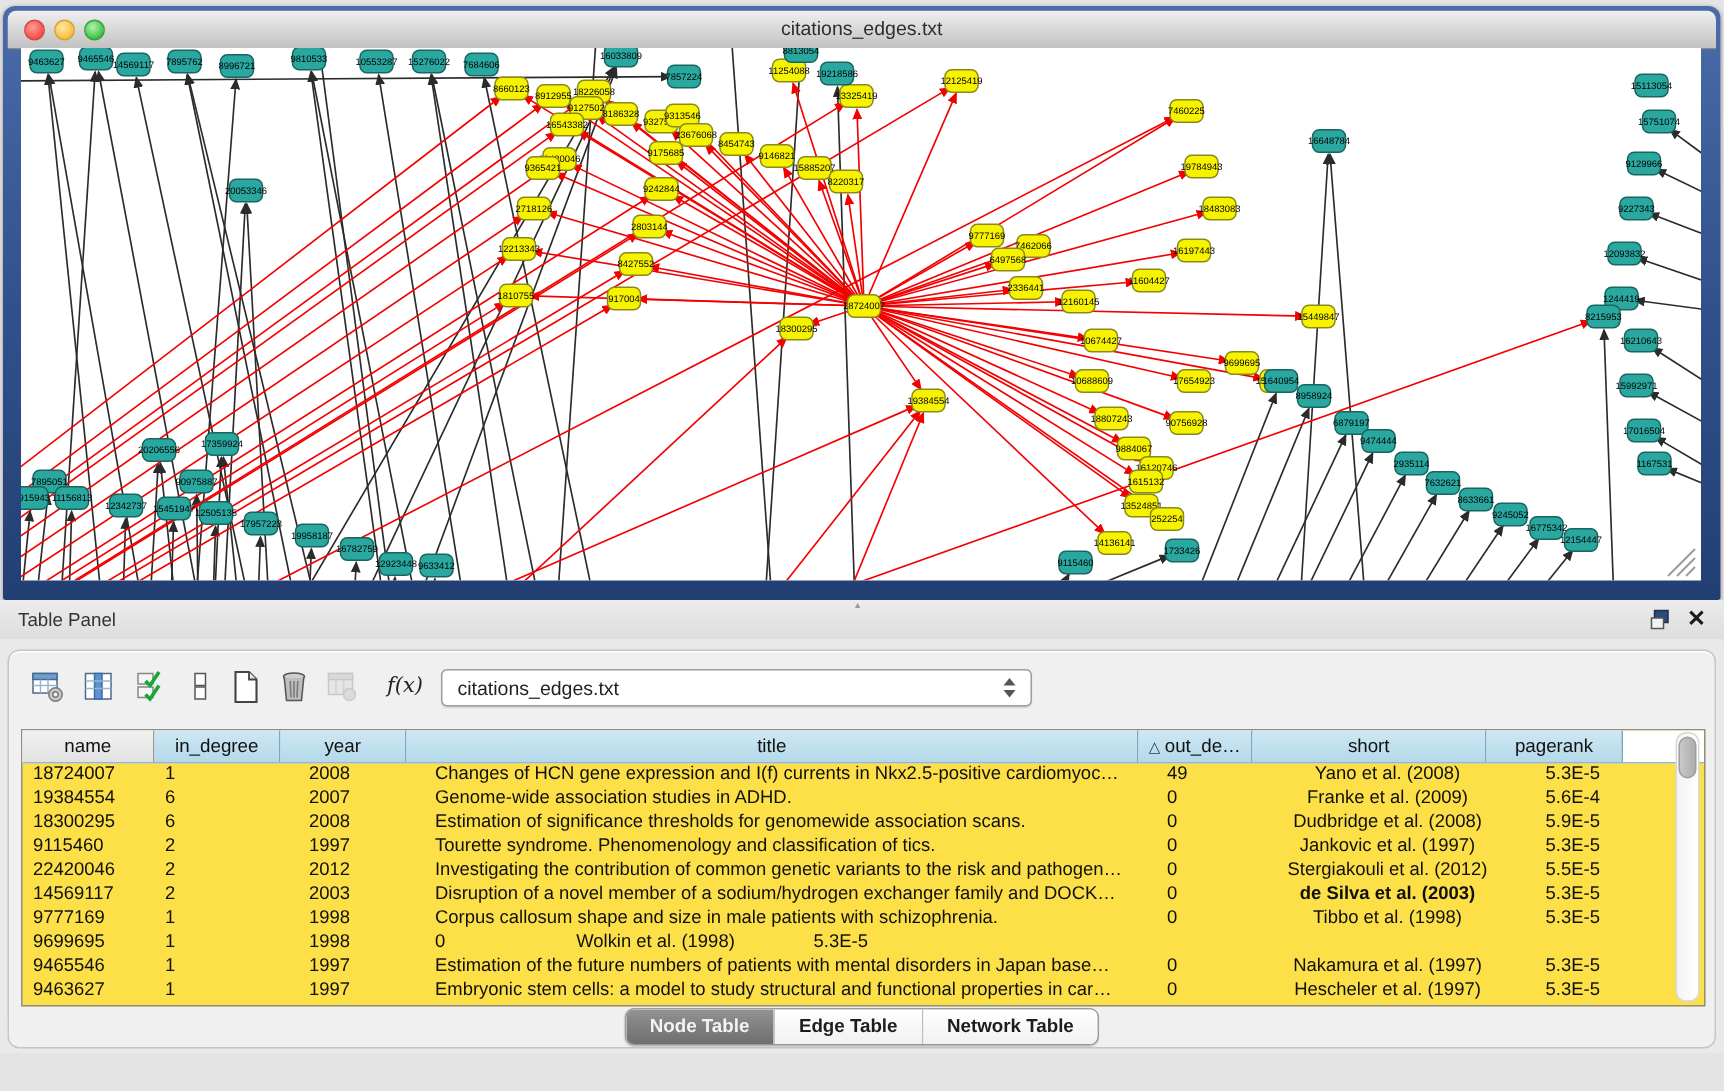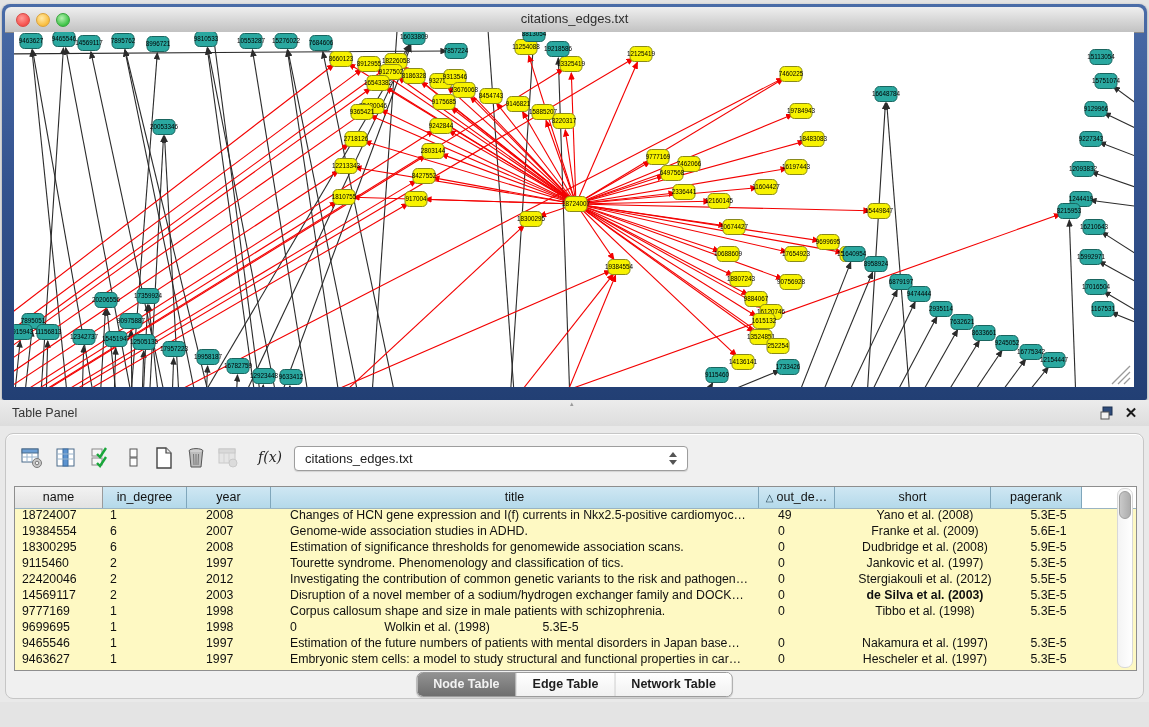--- a/index.html
+++ b/index.html
@@ -45,21 +45,21 @@
       font-size:14px;color:#222;}
   .combo{position:absolute;left:278px;top:2px;width:392px;height:23px;background:#fff;
     border:1px solid #9d9d9d;border-radius:4px;box-shadow:0 1px 1px rgba(0,0,0,.12);}
   .combo .val{position:absolute;left:10px;top:4px;font-size:13px;color:#222;}
   .combo .steppers{position:absolute;right:9px;top:4px;width:9px;height:15px;}
   .combo .steppers span{position:absolute;left:0;width:0;height:0;border-left:4px solid transparent;border-right:4px solid transparent;}
   .combo .up{top:1px;border-bottom:5px solid #555;}
   .combo .dn{bottom:1px;border-top:5px solid #555;}
 
   .dtable{position:absolute;left:8px;top:52px;width:1121px;height:183px;
-    border:1px solid #8e8e8e;background:#fef9c3;}
+    border:1px solid #8e8e8e;background:#fde047;}
   .thead{position:absolute;left:0;top:0;right:0;height:21px;background:#fff;border-bottom:1px solid #9ab4c2;display:flex;}
   .hcell{height:21px;box-sizing:border-box;border-right:1px solid #7fa6bb;
     font-size:12.5px;color:#111;text-align:center;line-height:20px;overflow:hidden;white-space:nowrap;}
   .hcell.grey{background:linear-gradient(180deg,#f2f2f2,#e2e2e2);border-right:1px solid #9a9a9a;}
   .hcell.blue{background:linear-gradient(180deg,#cfe7f3,#b4d9ea);}
   .sortglyph{font-size:10px;margin-right:3px;color:#1b3a4a;}
   .tbody{position:absolute;left:0;top:21px;right:0;bottom:0;overflow:hidden;}
   .trow{height:16px;display:flex;}
   .tcell{height:16px;box-sizing:border-box;font-size:12.3px;color:#101010;
     line-height:15px;white-space:nowrap;overflow:hidden;padding:0 0 0 7px;}
@@ -774,21 +774,21 @@
               <div class="tcell center" style="width: 156px;">Yano et al. (2008)</div>
               <div class="tcell center" style="width: 91px;">5.3E-5</div>
             </div>
             <div class="trow">
               <div class="tcell" style="width: 88px;">19384554</div>
               <div class="tcell" style="width: 96px;">6</div>
               <div class="tcell" style="width: 84px;">2007</div>
               <div class="tcell" style="width: 488px;">Genome-wide association studies in ADHD.</div>
               <div class="tcell" style="width: 76px;">0</div>
               <div class="tcell center" style="width: 156px;">Franke et al. (2009)</div>
-              <div class="tcell center" style="width: 91px;">5.6E-1</div>
+              <div class="tcell center" style="width: 91px;">5.6E-4</div>
             </div>
             <div class="trow">
               <div class="tcell" style="width: 88px;">18300295</div>
               <div class="tcell" style="width: 96px;">6</div>
               <div class="tcell" style="width: 84px;">2008</div>
               <div class="tcell" style="width: 488px;">Estimation of significance thresholds for genomewide association scans.</div>
               <div class="tcell" style="width: 76px;">0</div>
               <div class="tcell center" style="width: 156px;">Dudbridge et al. (2008)</div>
               <div class="tcell center" style="width: 91px;">5.9E-5</div>
             </div>

